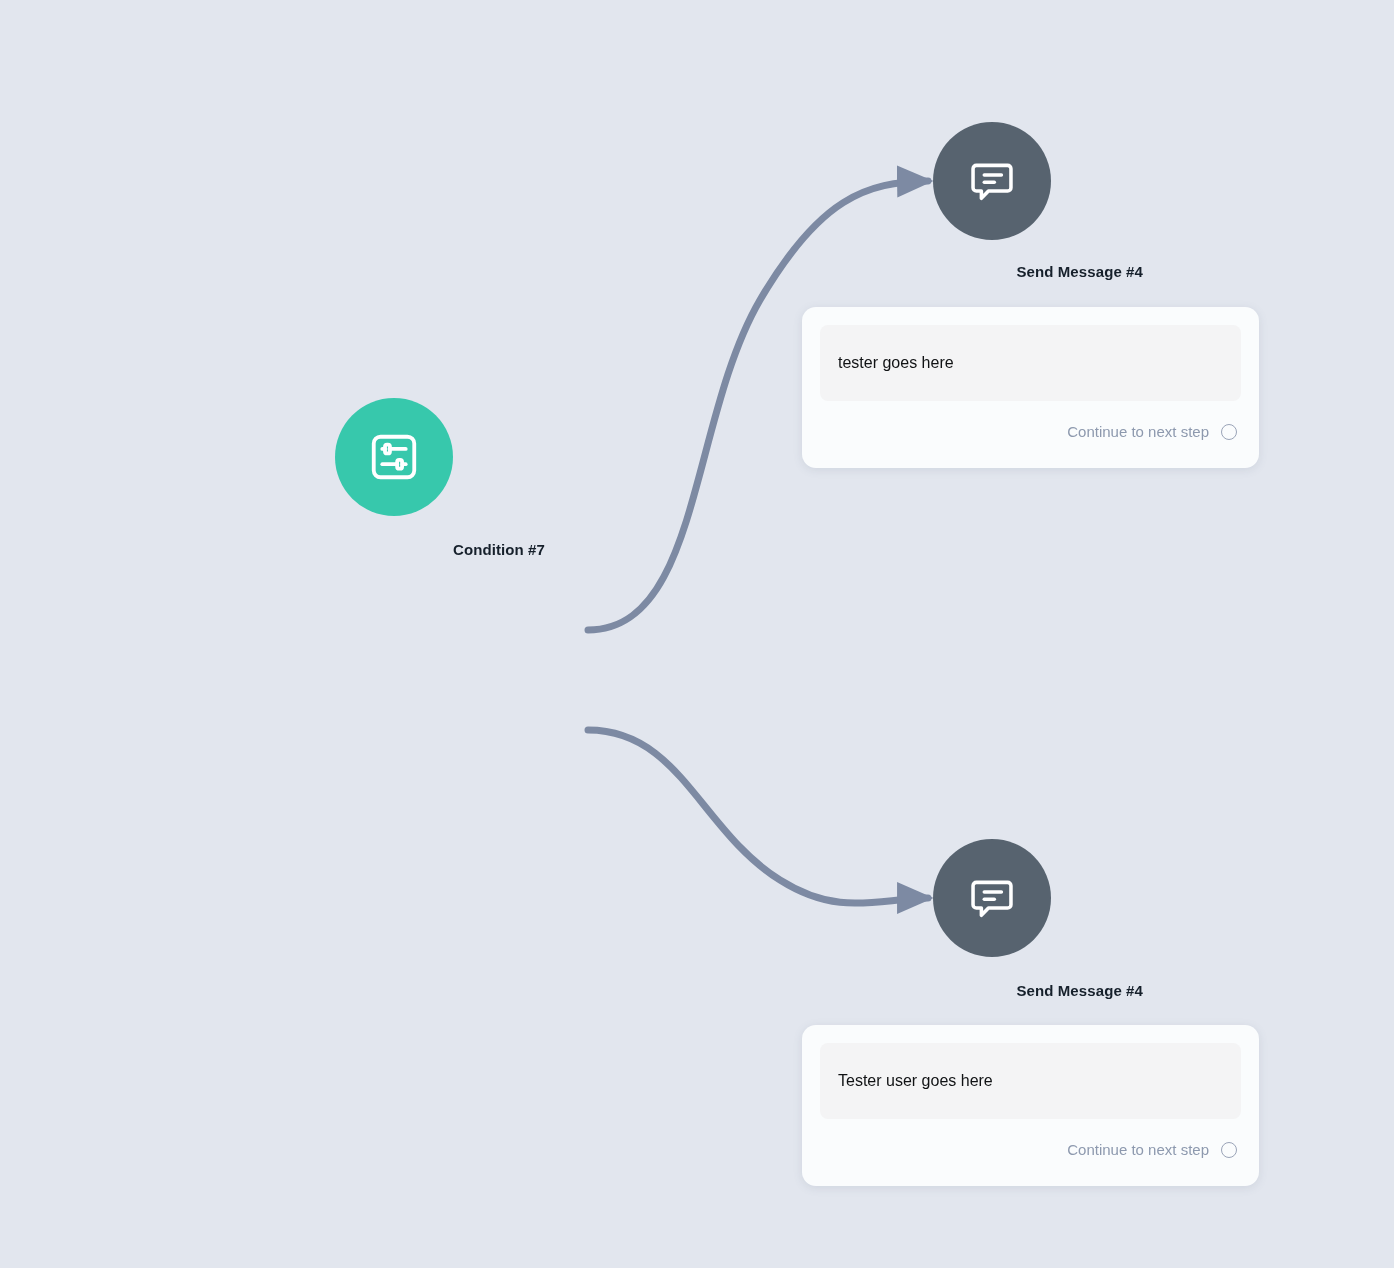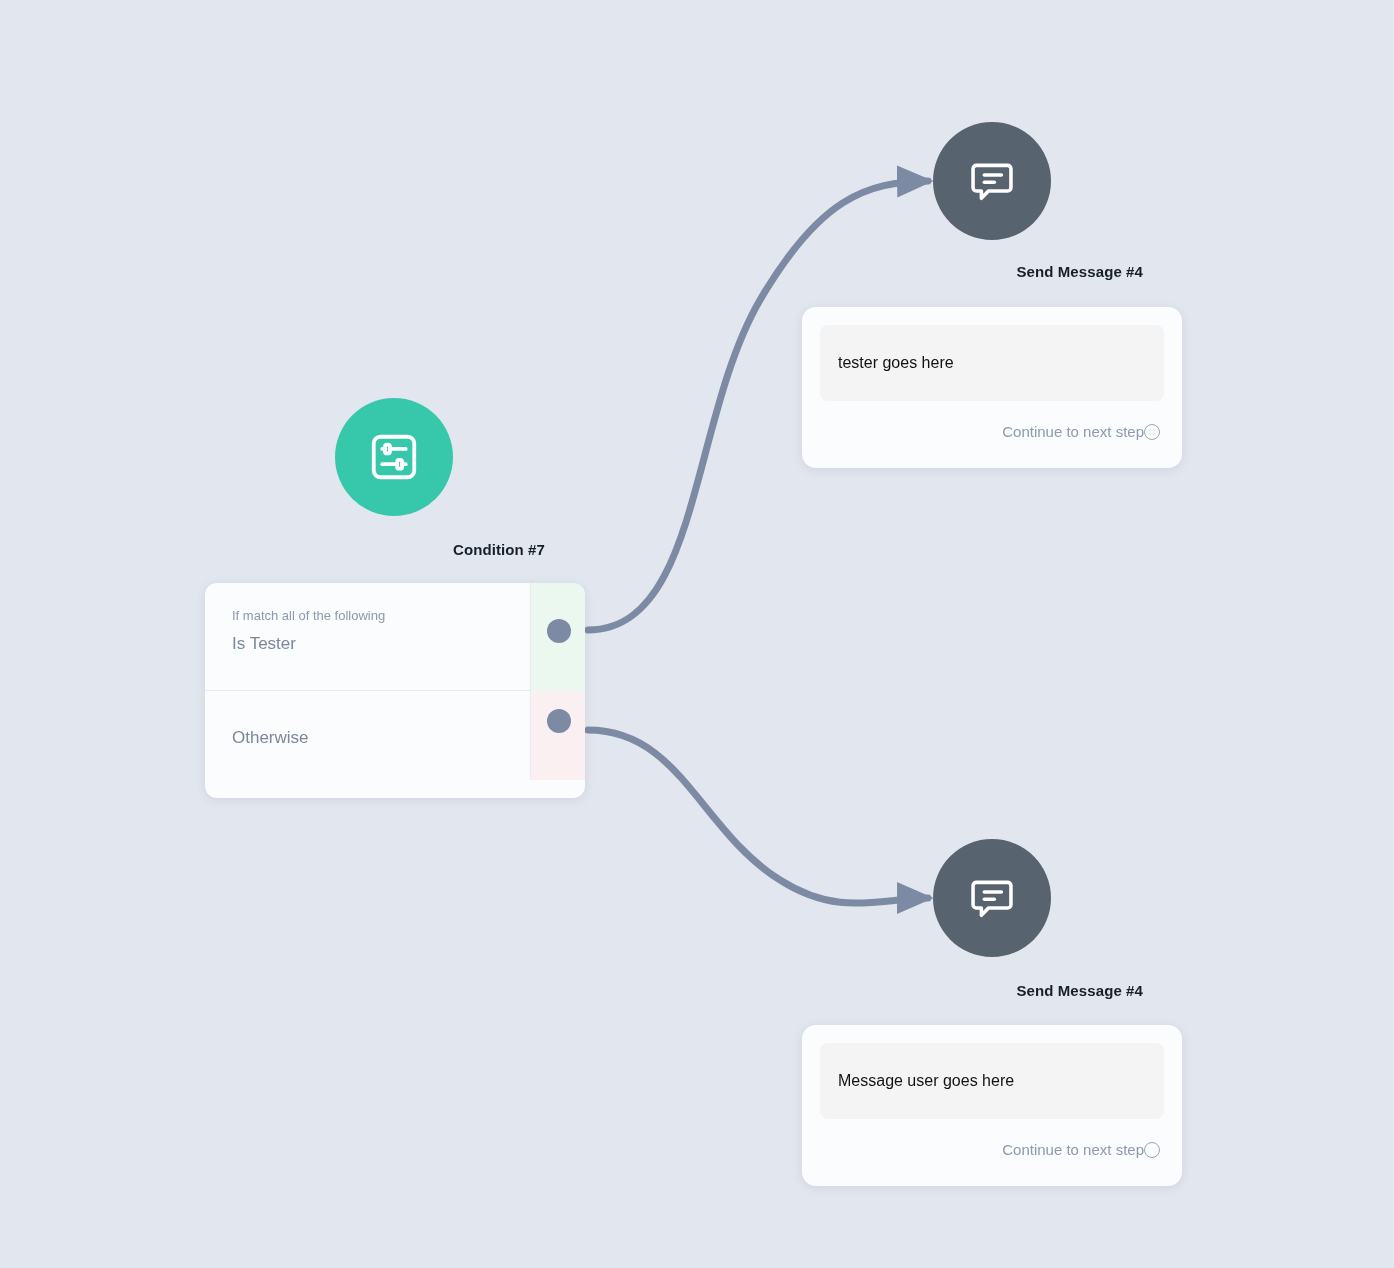--- a/index.html
+++ b/index.html
@@ -54,21 +54,21 @@
     font-size: 15px;
     font-weight: bold;
     color: #16202b;
     text-align: right;
     white-space: nowrap;
     letter-spacing: 0.1px;
   }
   
   .msg-card {
     position: absolute;
-    width: 380px;
+    width: 457px;
     background: #fafcfd;
     border-radius: 14px;
     box-shadow: 0 2px 10px rgba(83, 98, 124, 0.13);
     z-index: 2;
     padding: 18px;
     box-sizing: border-box;
   }
   .msg-body {
     background: #f4f4f5;
     border-radius: 8px;
@@ -80,20 +80,21 @@
   }
   .msg-text {
     font-size: 16px;
     color: #101214;
     line-height: 1.3;
   }
   .msg-footer {
     display: flex;
     align-items: flex-end;
     justify-content: flex-end;
+    gap: 12px;
     padding: 22px 4px 10px 0;
   }
   .msg-footer-label {
     font-size: 15px;
     color: #8d99ae;
   }
   .handle-ring {
     width: 14px;
     height: 14px;
     border: 1.6px solid #9aa4b8;
@@ -204,39 +205,20 @@
       <line x1="10" y1="8.4" x2="17.2" y2="8.4"></line>
       <line x1="6.8" y1="8.4" x2="8" y2="8.4"></line>
       <rect x="8" y="6.5" width="2.2" height="3.9" rx="0.9"></rect>
       <line x1="6.8" y1="15.2" x2="13.4" y2="15.2"></line>
       <line x1="15.8" y1="15.2" x2="17.2" y2="15.2"></line>
       <rect x="13.4" y="13.3" width="2.2" height="3.9" rx="0.9"></rect>
     </svg>
   </div>
   <div class="node-label" style="left:245px; top:541px; width:300px;">Condition #7</div>
 
-  <div id="condition-card">
-    <div class="cond-rows">
-      <div class="cond-row first">
-        <div class="cond-sub">If match all of the following</div>
-        <div class="cond-main">Is Tester</div>
-      </div>
-      <div class="cond-row second">
-        <div class="cond-main">Otherwise</div>
-      </div>
-    </div>
-    <div class="cond-ports">
-      <div class="port-cell green">
-        <div class="port-dot"></div>
-      </div>
-      <div class="port-cell pink">
-        <div class="port-dot"></div>
-      </div>
-    </div>
-  </div>
 
   <div class="node-circle message" style="left:933px; top:122px;">
     <svg width="50" height="50" viewBox="0 0 24 24" fill="none" stroke="#ffffff" stroke-width="1.7" stroke-linecap="round" stroke-linejoin="round">
       <path d="M4.5 4.5 h15 a1.6 1.6 0 0 1 1.6 1.6 v9.1 a1.6 1.6 0 0 1 -1.6 1.6 h-9.2 l-3.4 3.5 v-3.5 h-2.4 a1.6 1.6 0 0 1 -1.6 -1.6 v-9.1 a1.6 1.6 0 0 1 1.6 -1.6 z"></path>
       <line x1="8.3" y1="9.1" x2="16.5" y2="9.1"></line>
       <line x1="8.3" y1="12.6" x2="13.1" y2="12.6"></line>
     </svg>
   </div>
   <div class="node-label" style="left:843px; top:263px; width:300px;">Send Message #4</div>
 
@@ -254,21 +236,21 @@
     <svg width="50" height="50" viewBox="0 0 24 24" fill="none" stroke="#ffffff" stroke-width="1.7" stroke-linecap="round" stroke-linejoin="round">
       <path d="M4.5 4.5 h15 a1.6 1.6 0 0 1 1.6 1.6 v9.1 a1.6 1.6 0 0 1 -1.6 1.6 h-9.2 l-3.4 3.5 v-3.5 h-2.4 a1.6 1.6 0 0 1 -1.6 -1.6 v-9.1 a1.6 1.6 0 0 1 1.6 -1.6 z"></path>
       <line x1="8.3" y1="9.1" x2="16.5" y2="9.1"></line>
       <line x1="8.3" y1="12.6" x2="13.1" y2="12.6"></line>
     </svg>
   </div>
   <div class="node-label" style="left:843px; top:982px; width:300px;">Send Message #4</div>
 
   <div class="msg-card" style="left:802px; top:1025px;">
     <div class="msg-body">
-      <span class="msg-text">Message user goes here</span>
+      <span class="msg-text">Tester user goes here</span>
     </div>
     <div class="msg-footer">
       <span class="msg-footer-label">Continue to next step</span>
       <span class="handle-ring"></span>
     </div>
   </div>
 
 </div>
 
 </body></html>

